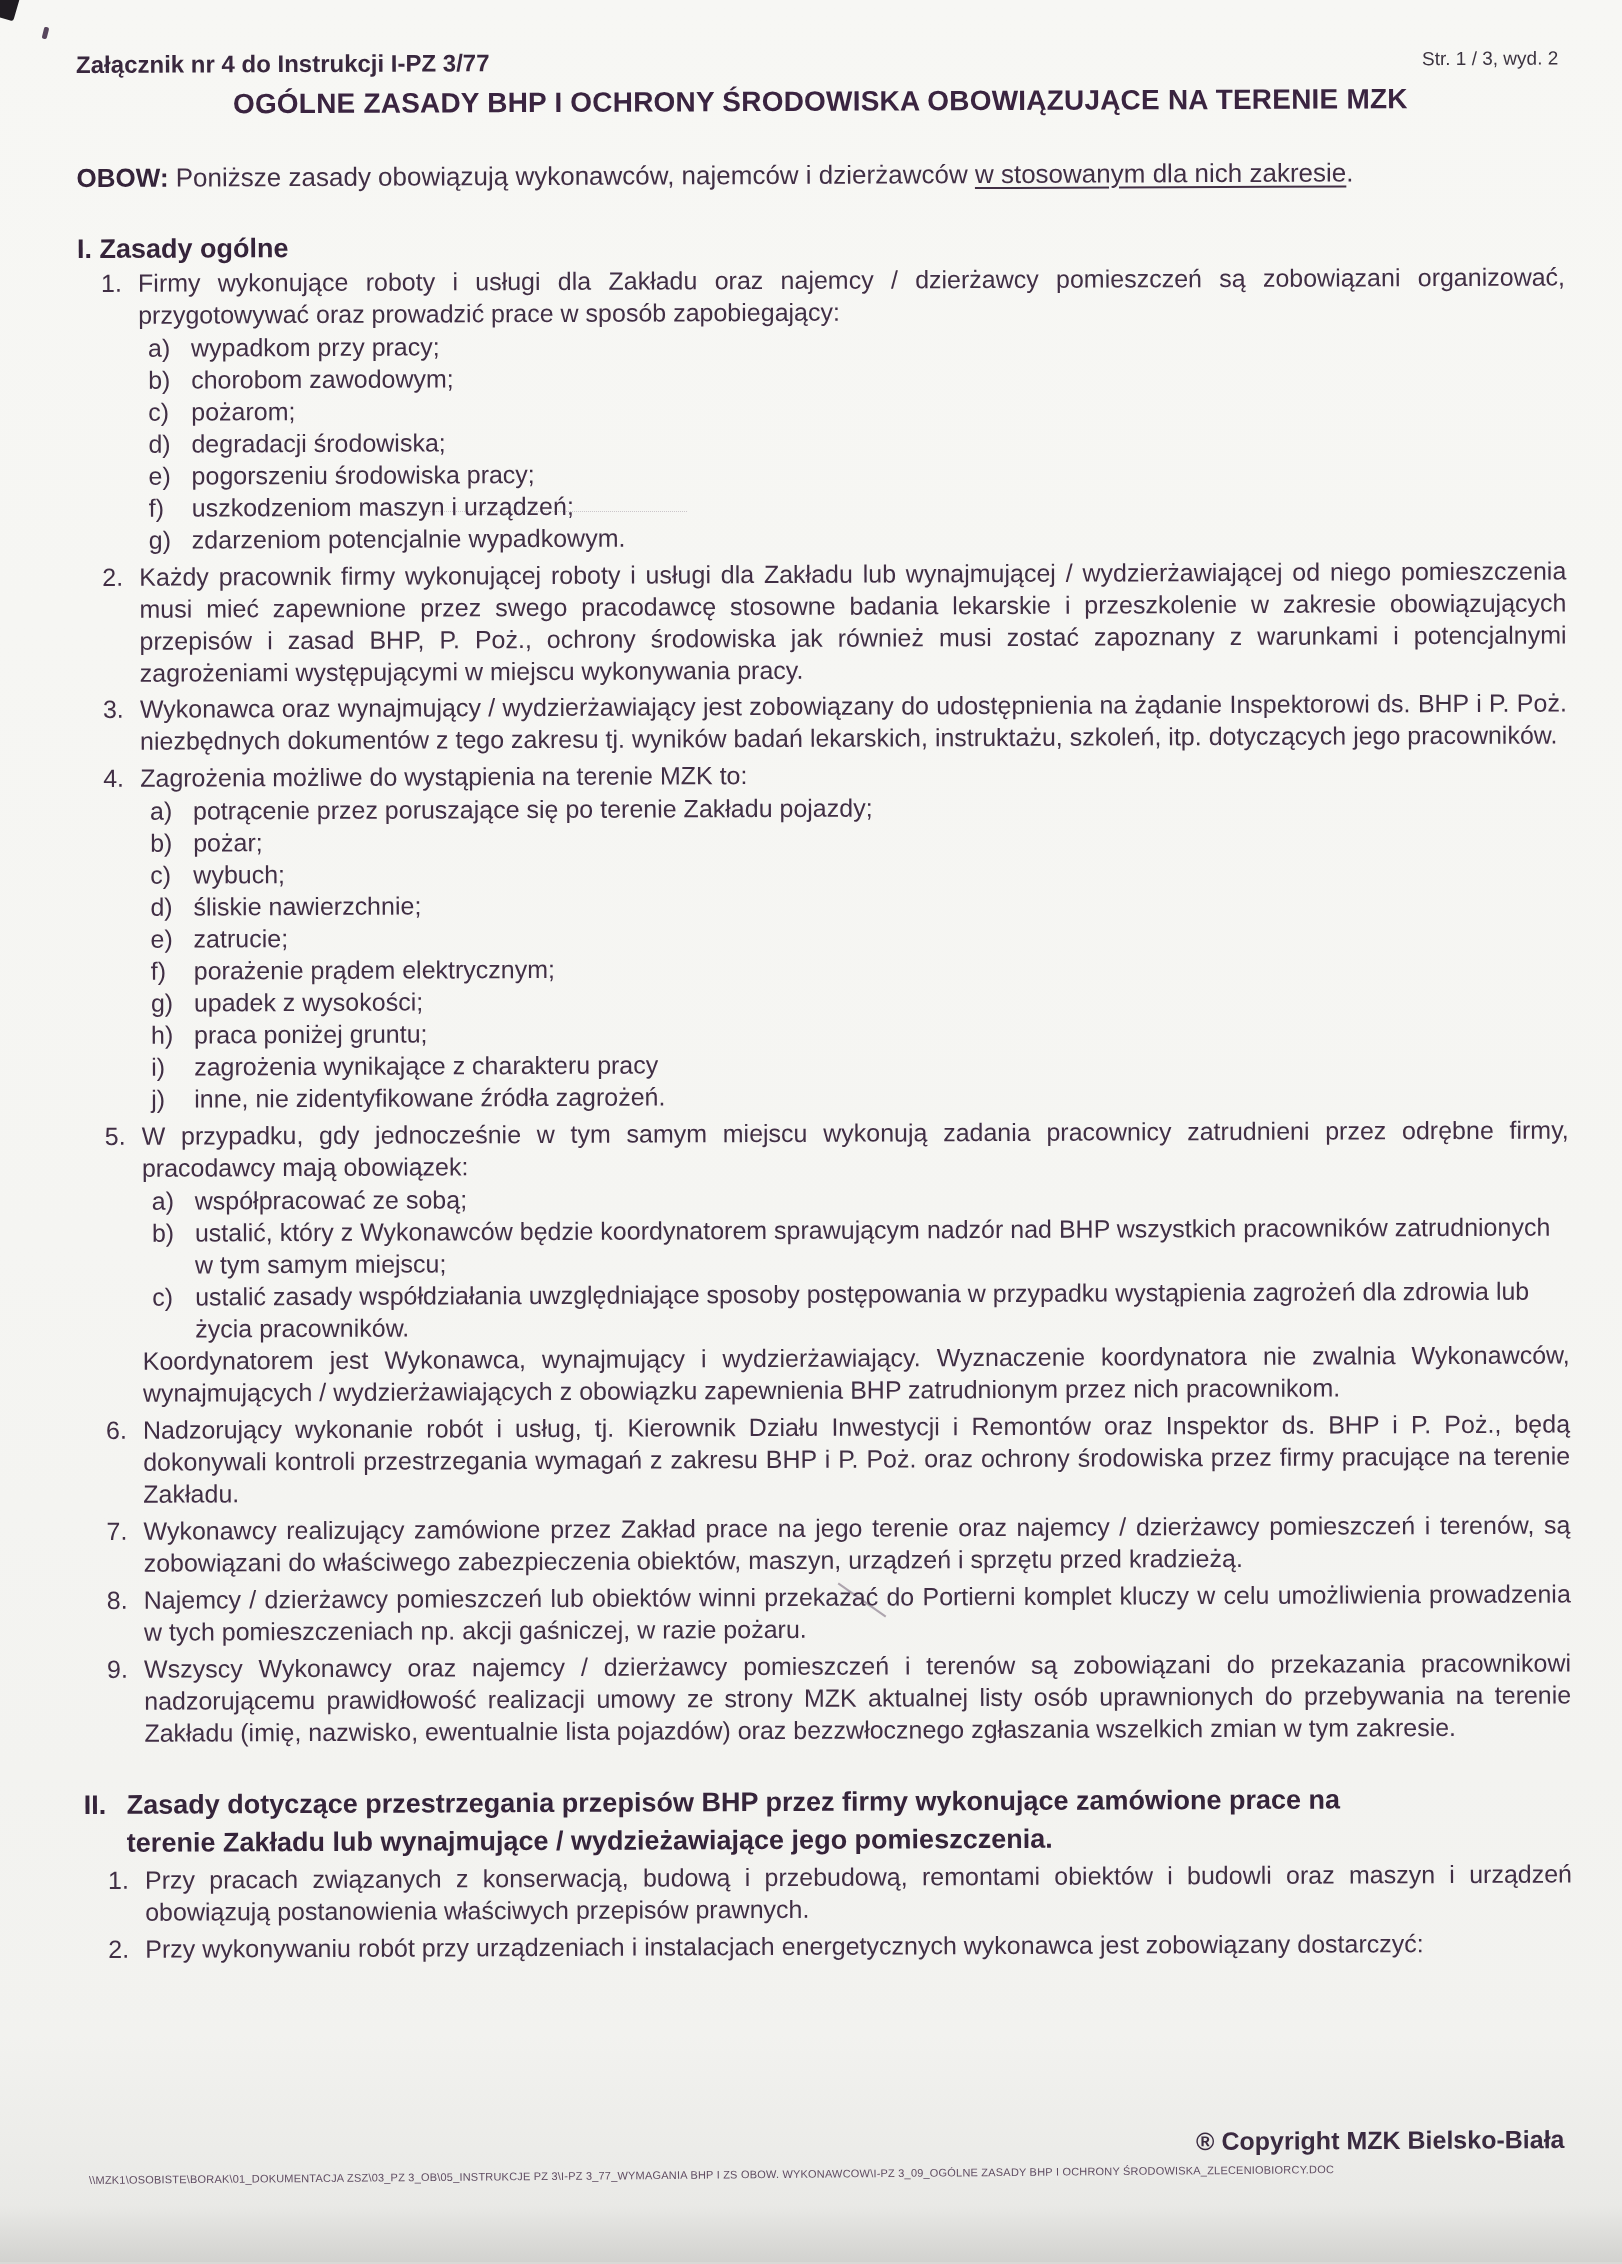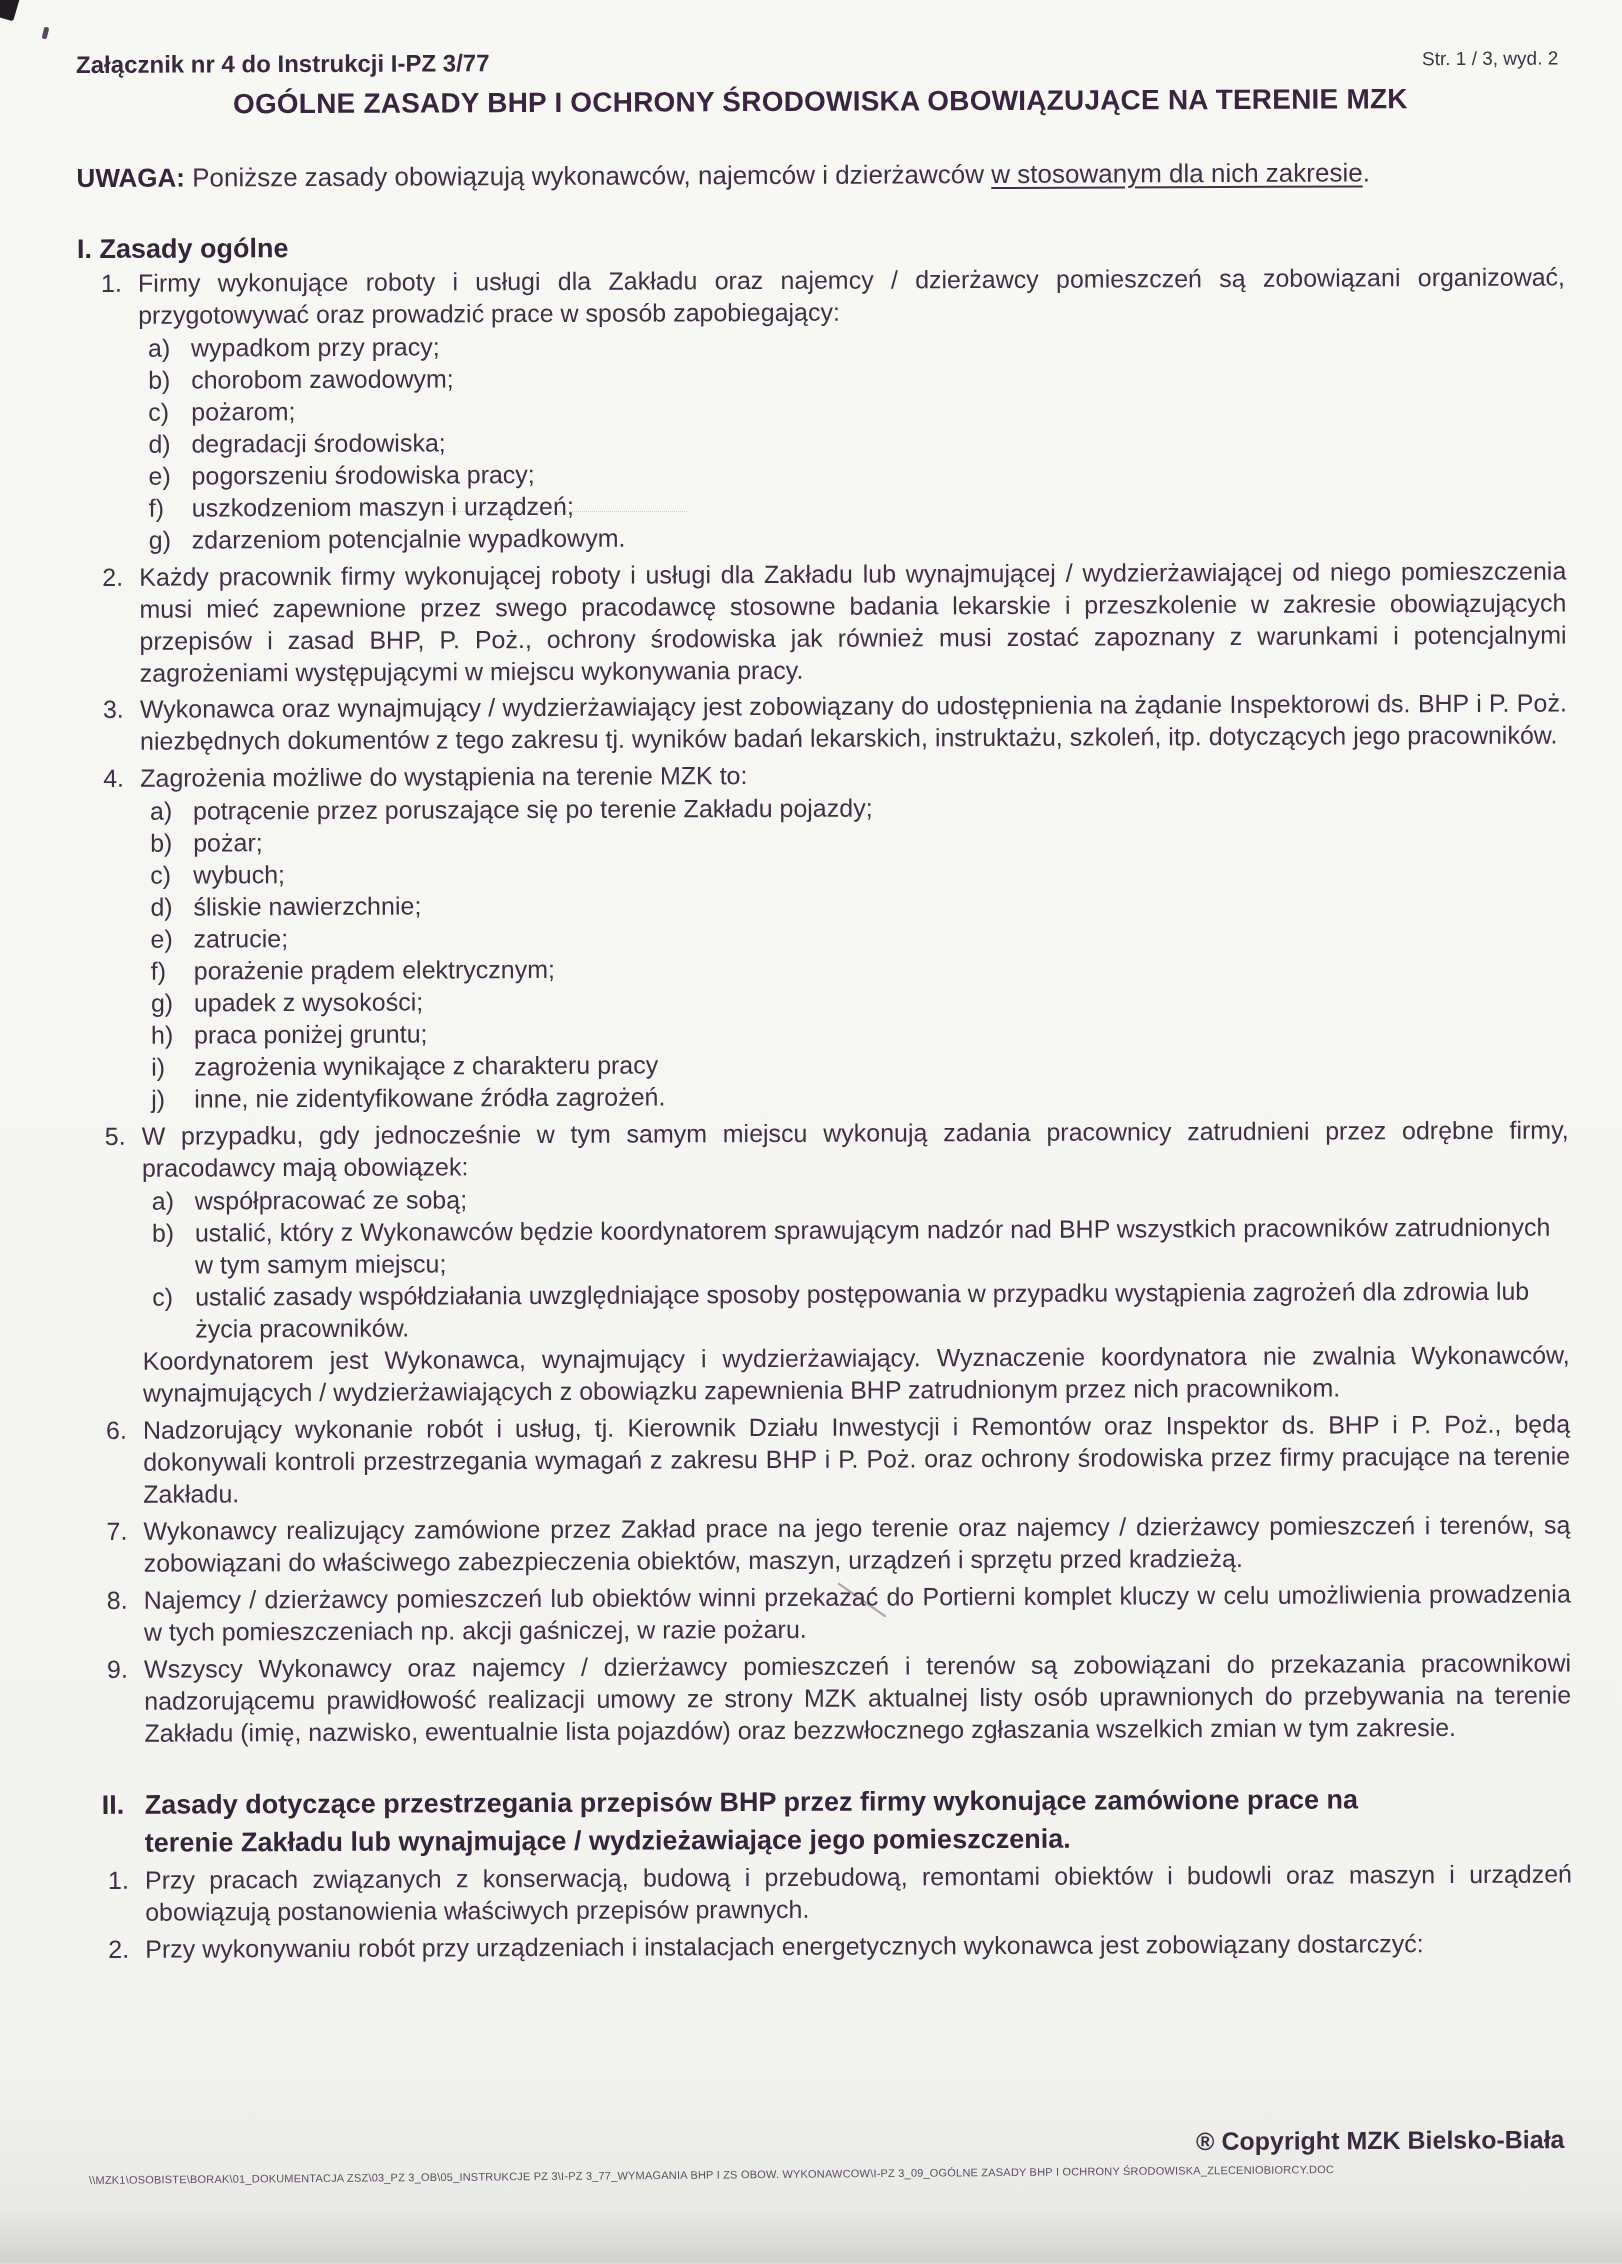--- a/index.html
+++ b/index.html
@@ -28,21 +28,21 @@
   .list { margin-top:1.9px; }
   .item { display:flex; margin-bottom:4.9px; }
   .item > .num { flex:0 0 37px; margin-left:24px; }
   .item > .body { flex:1; text-align:justify; }
   .sub { margin-top:1px; }
   .subitem { display:flex; }
   .subitem > .marker { flex:0 0 43px; margin-left:9.7px; }
   .subitem > .text { flex:1; text-align:left; }
   .cont-note { text-align:justify; margin:0; }
   .sec2-heading { display:flex; margin-top:37px; font-weight:bold; font-size:27px; line-height:38px; color:#35243a; }
-  .sec2-heading .sec-num { flex:0 0 43px;margin-left:18px; }
+  .sec2-heading .sec-num { flex:0 0 43px; }
   .sec2-heading .sec-text { max-width:1291px; }
   .copyright {
     position:absolute; right:58px; bottom:107px;
     font-weight:bold; font-size:25px; color:#3a2a40;
     transform:rotate(-0.3deg);
   }
   .file-path {
     position:absolute; left:89px; bottom:76px;
     font-size:11px; color:#5f4b61; letter-spacing:0.2px;
     white-space:nowrap; transform:rotate(-0.5deg); transform-origin:left center;
@@ -66,21 +66,21 @@
   <div class="content">
 
     <div class="meta-row">
       <span class="attachment">Załącznik nr 4 do Instrukcji I-PZ 3/77</span>
       <span class="page-info">Str. 1 / 3, wyd. 2</span>
     </div>
 
     <div class="doc-title">OGÓLNE ZASADY BHP I OCHRONY ŚRODOWISKA OBOWIĄZUJĄCE NA TERENIE MZK</div>
 
     <div class="notice">
-      <span class="lbl">UWAGA:</span><span> Poniższe zasady obowiązują wykonawców, najemców i dzierżawców </span><span class="und">w stosowanym dla nich zakresie</span><span>.</span>
+      <span class="lbl">OBOW:</span><span> Poniższe zasady obowiązują wykonawców, najemców i dzierżawców </span><span class="und">w stosowanym dla nich zakresie</span><span>.</span>
     </div>
 
     <div class="sec-heading">I. Zasady ogólne</div>
 
     <div class="list">
 
       <div class="item">
         <span class="num">1.</span>
         <div class="body">
           <span>Firmy wykonujące roboty i usługi dla Zakładu oraz najemcy / dzierżawcy pomieszczeń są zobowiązani organizować, przygotowywać oraz prowadzić prace w sposób zapobiegający:</span>

